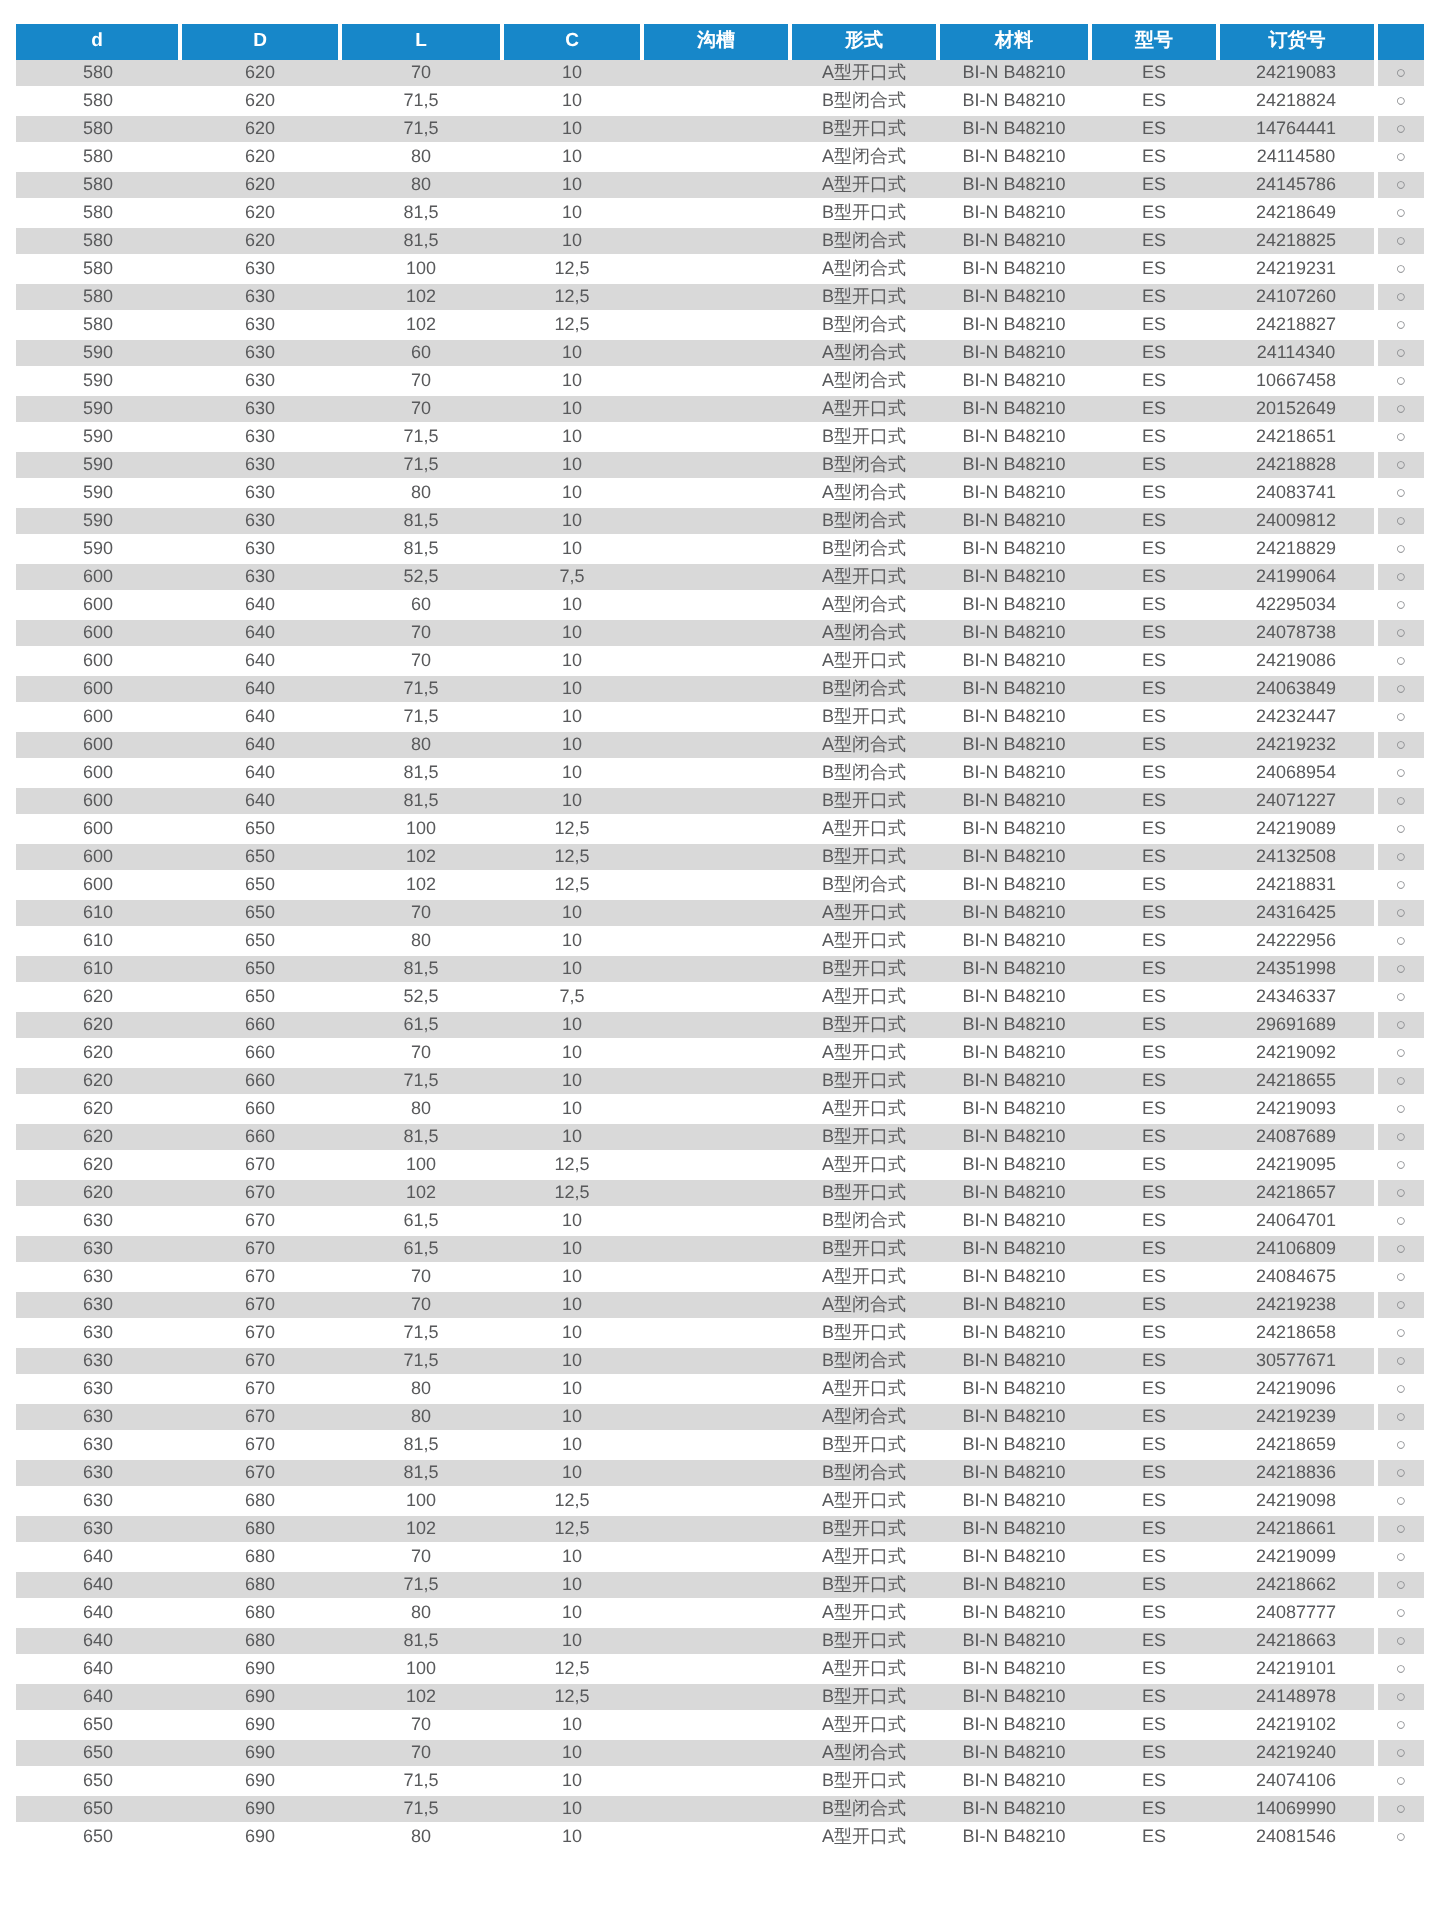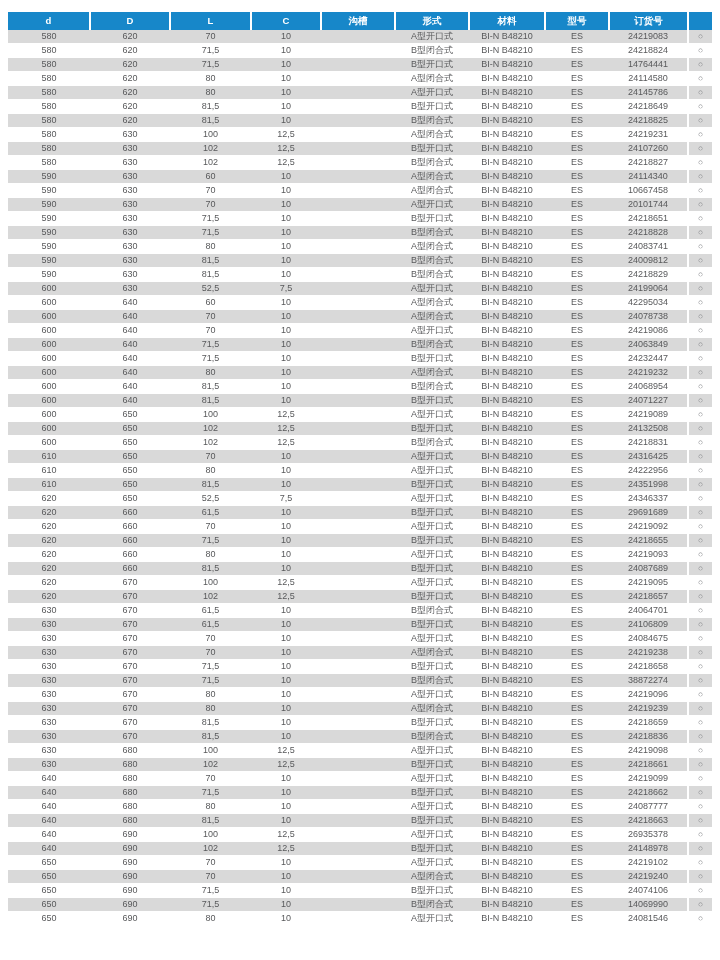--- a/index.html
+++ b/index.html
@@ -238,21 +238,21 @@
   </tr>
         <tr>
     <td>590</td>
     <td>630</td>
     <td>70</td>
     <td>10</td>
     <td></td>
     <td>A型开口式</td>
     <td>BI-N B48210</td>
     <td>ES</td>
-    <td>20101744</td>
+    <td>20152649</td>
     <td class="avail">
       <span class="circle">○</span>
     </td>
   </tr>
         <tr>
     <td>590</td>
     <td>630</td>
     <td>71,5</td>
     <td>10</td>
     <td></td>
@@ -714,21 +714,21 @@
   </tr>
         <tr>
     <td>630</td>
     <td>670</td>
     <td>71,5</td>
     <td>10</td>
     <td></td>
     <td>B型闭合式</td>
     <td>BI-N B48210</td>
     <td>ES</td>
-    <td>38872274</td>
+    <td>30577671</td>
     <td class="avail">
       <span class="circle">○</span>
     </td>
   </tr>
         <tr>
     <td>630</td>
     <td>670</td>
     <td>80</td>
     <td>10</td>
     <td></td>
@@ -868,21 +868,21 @@
   </tr>
         <tr>
     <td>640</td>
     <td>690</td>
     <td>100</td>
     <td>12,5</td>
     <td></td>
     <td>A型开口式</td>
     <td>BI-N B48210</td>
     <td>ES</td>
-    <td>26935378</td>
+    <td>24219101</td>
     <td class="avail">
       <span class="circle">○</span>
     </td>
   </tr>
         <tr>
     <td>640</td>
     <td>690</td>
     <td>102</td>
     <td>12,5</td>
     <td></td>

